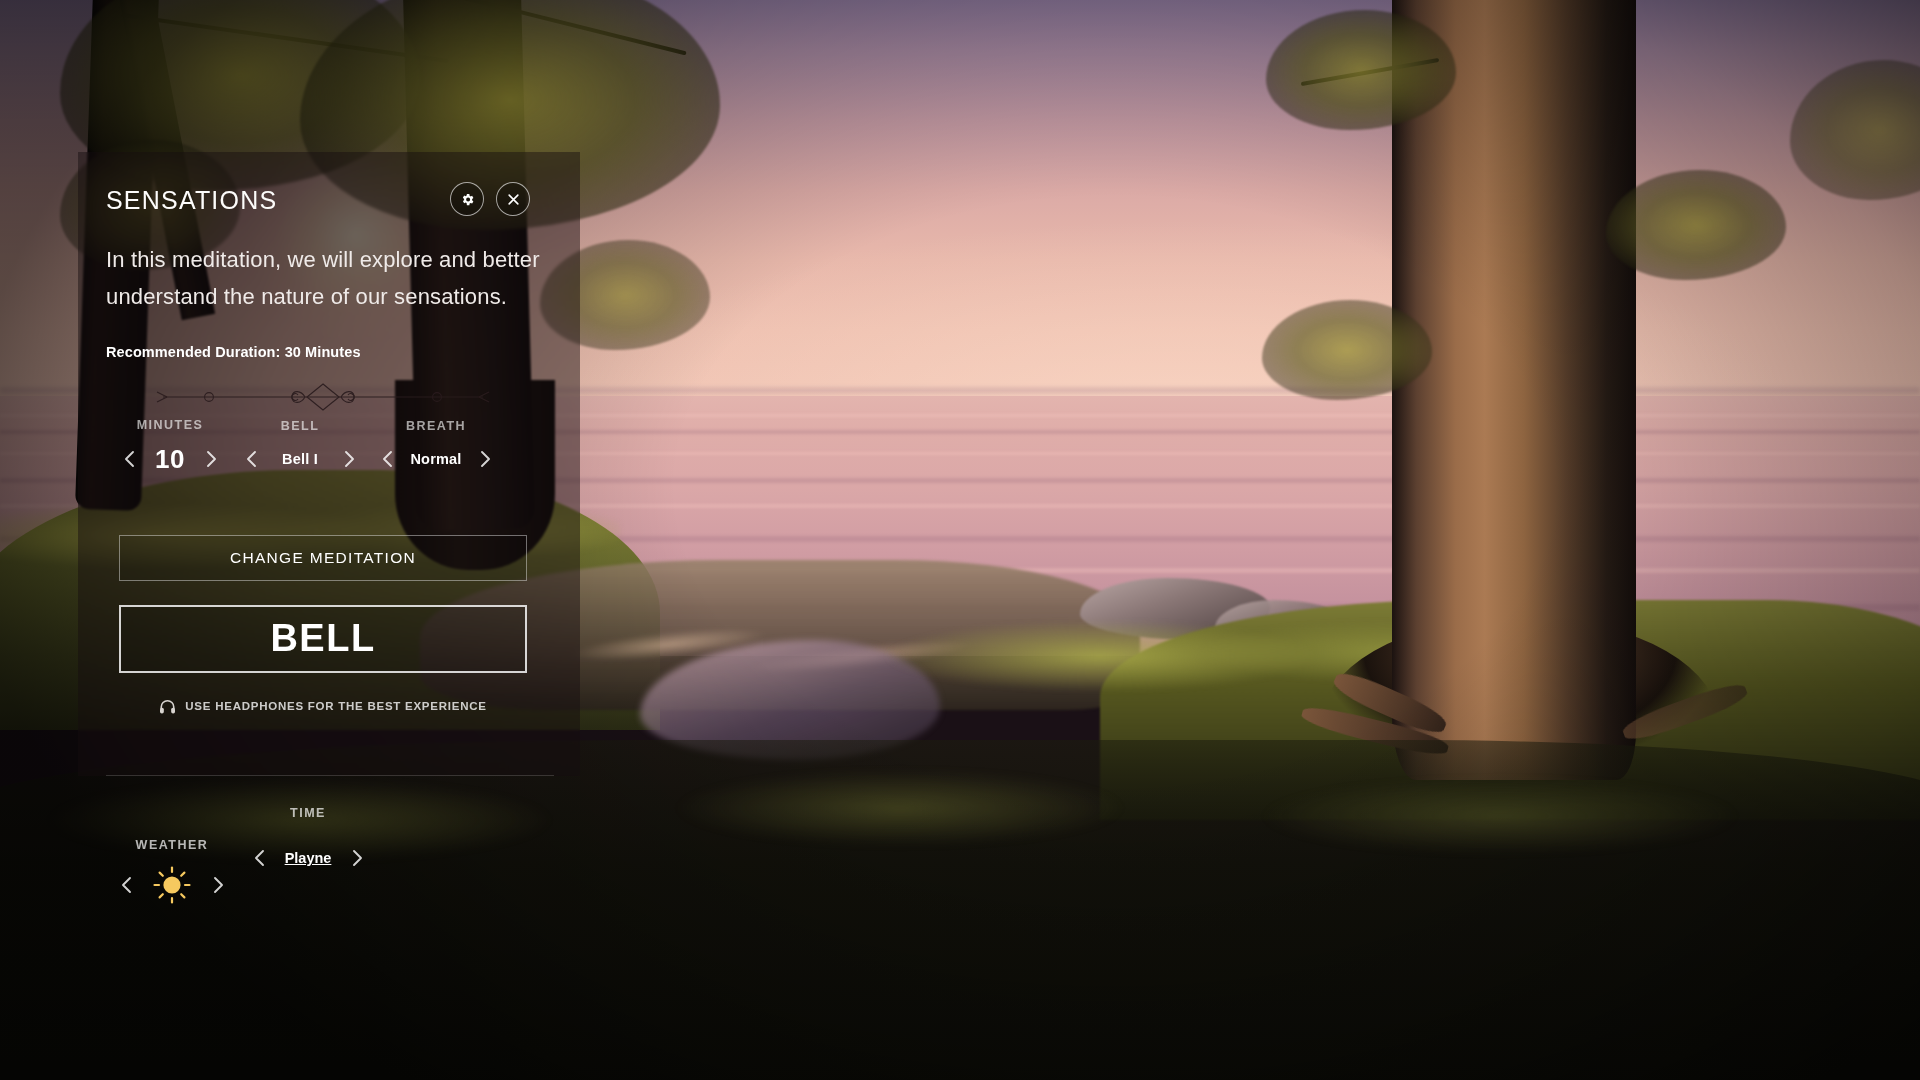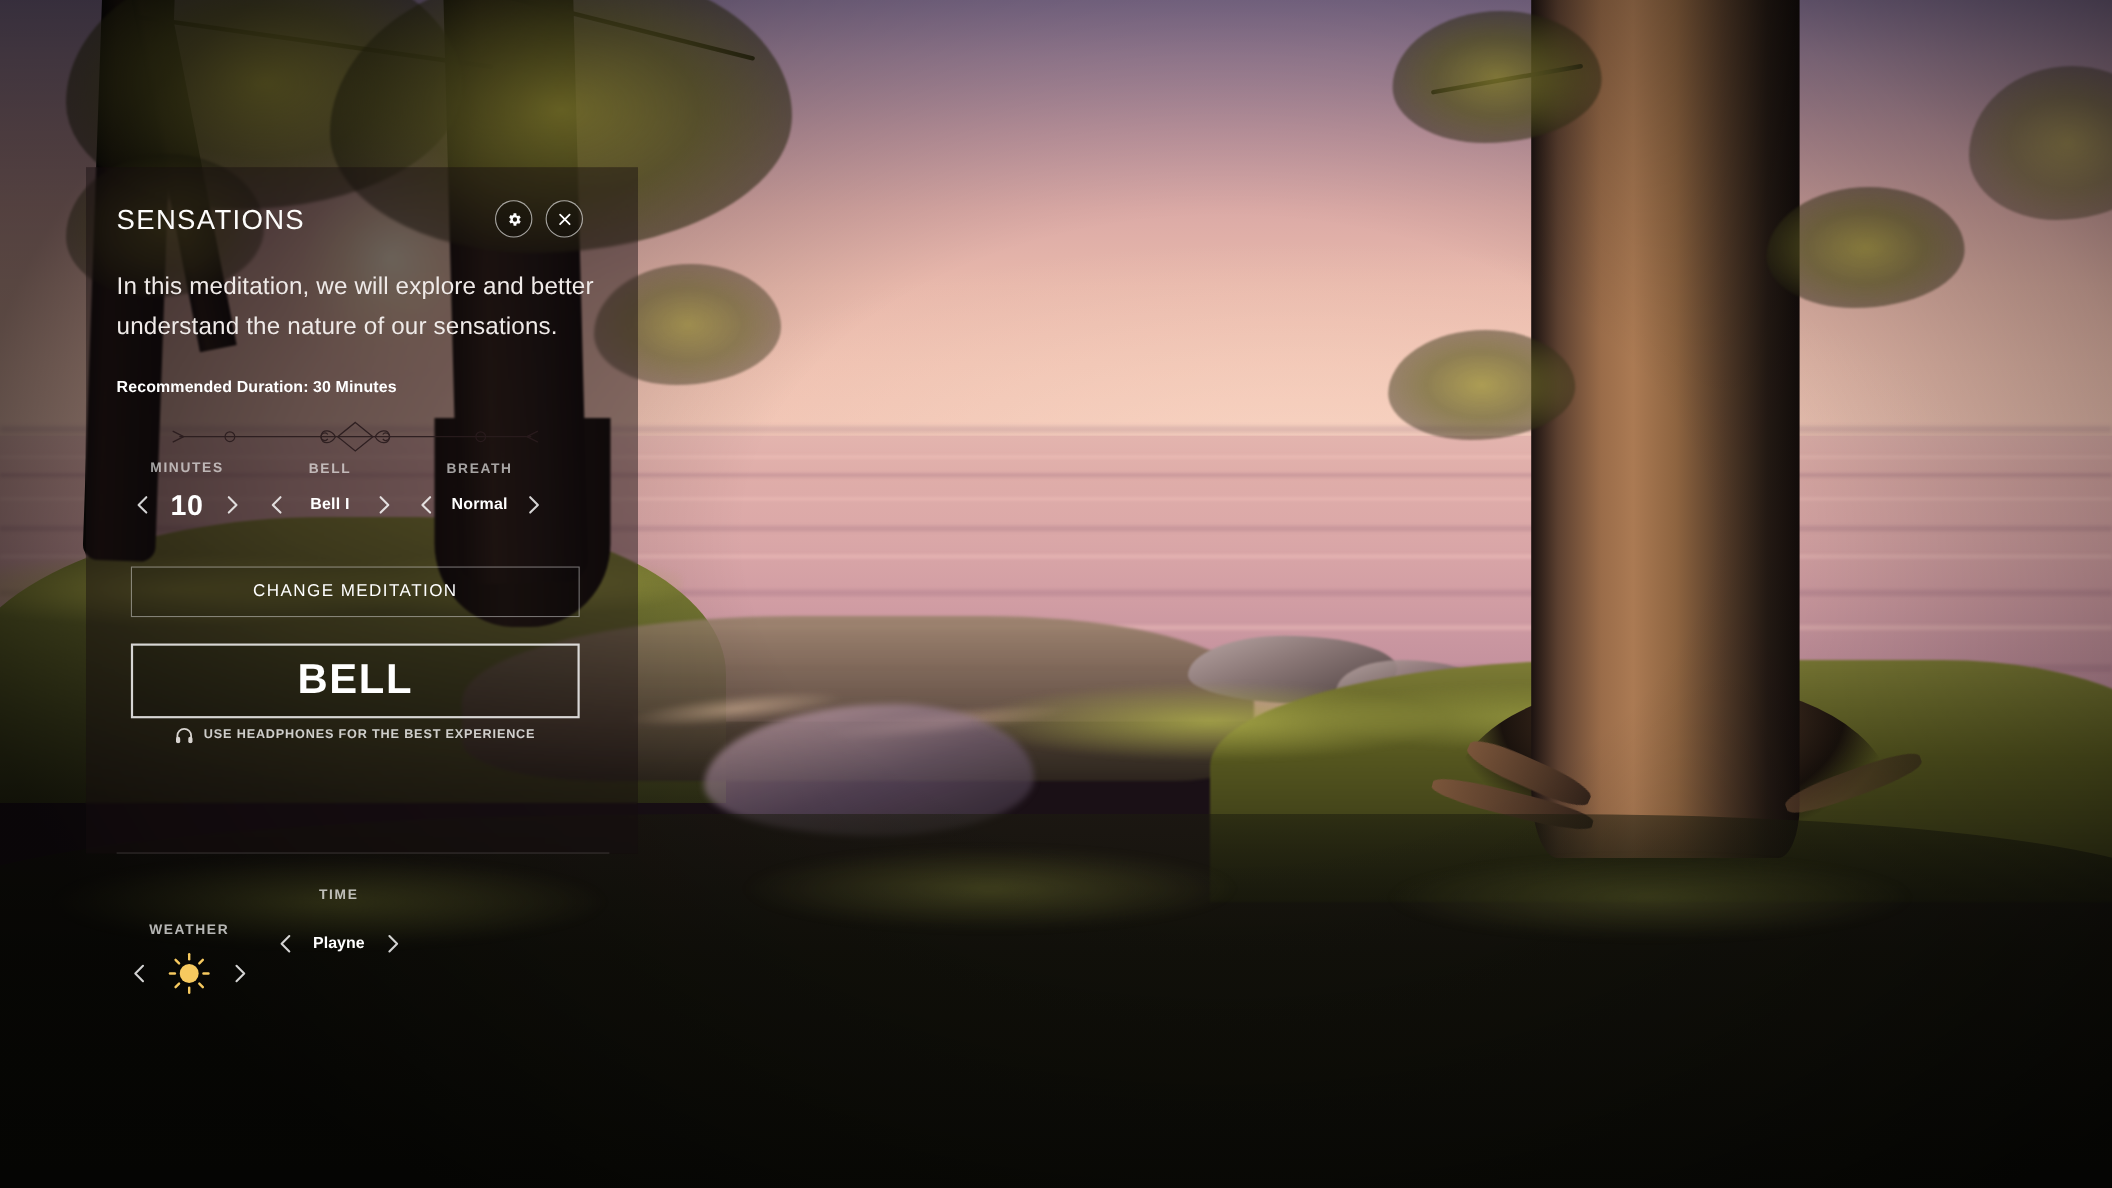--- a/index.html
+++ b/index.html
@@ -255,36 +255,36 @@
   }
   .arrow svg { display:block; }
   .stepper-value {
     font-weight:700; color:#fff; text-align:center;
   }
   .stepper-value.big { font-size:26px; min-width:46px; letter-spacing:.5px; }
   .stepper-value.sm  { font-size:14.5px; min-width:62px; letter-spacing:.2px; }
 
   
   .btn-change {
-    margin:40px auto 0; width:408px; height:46px;
+    margin:60px auto 0; width:408px; height:46px;
     border:1.4px solid rgba(255,255,255,.42);
     display:flex; align-items:center; justify-content:center;
     font-size:15.5px; letter-spacing:1.3px; color:#fff; cursor:pointer;
     background:rgba(0,0,0,.10);
   }
   .btn-begin {
     margin:24px auto 0; width:408px; height:68px;
     border:2.4px solid rgba(255,255,255,.82);
     display:flex; align-items:center; justify-content:center;
     font-size:38px; font-weight:700; letter-spacing:1.5px; color:#fff;
     cursor:pointer; background:rgba(0,0,0,.10);
   }
 
   .headphones {
-    margin-top:8px; display:flex; align-items:center; justify-content:center; gap:9px;
+    margin-top:26px; display:flex; align-items:center; justify-content:center; gap:9px;
   }
   .headphones-text {
     font-size:11.5px; font-weight:700; letter-spacing:.75px;
     color:rgba(255,255,255,.78);
   }
   .headphones svg { display:block; }
 
   .panel-divider {
     position:absolute; left:28px; right:26px; bottom:0; height:1px;
     background:rgba(255,255,255,.16);
@@ -303,21 +303,21 @@
   .env-label {
     font-size:12.5px; font-weight:700; letter-spacing:1.5px;
     color:rgba(255,255,255,.70);
     margin-bottom:10px;
   }
   .env-ctrl { display:flex; align-items:center; justify-content:center; gap:6px; }
   .env-icon-box {
     width:56px; height:46px; display:flex; align-items:center; justify-content:center;
   }
   .env-value {
-    font-size:14.5px; font-weight:700; color:#fff; min-width:62px; text-align:center;
+    font-size:14.5px; font-weight:700; color:#fff; min-width:62px; text-align:center;text-decoration:underline;
   }
 </style>
 </head>
 <body>
 
 <div id="scene">
   <div class="sky"></div>
   <div class="sky-haze"></div>
   <div class="sun-glow"></div>
 

